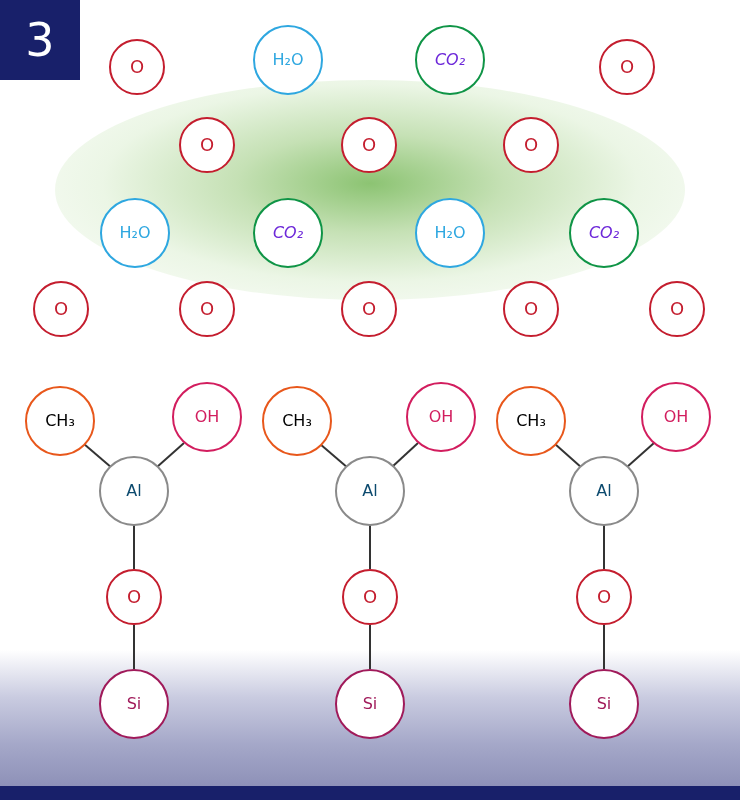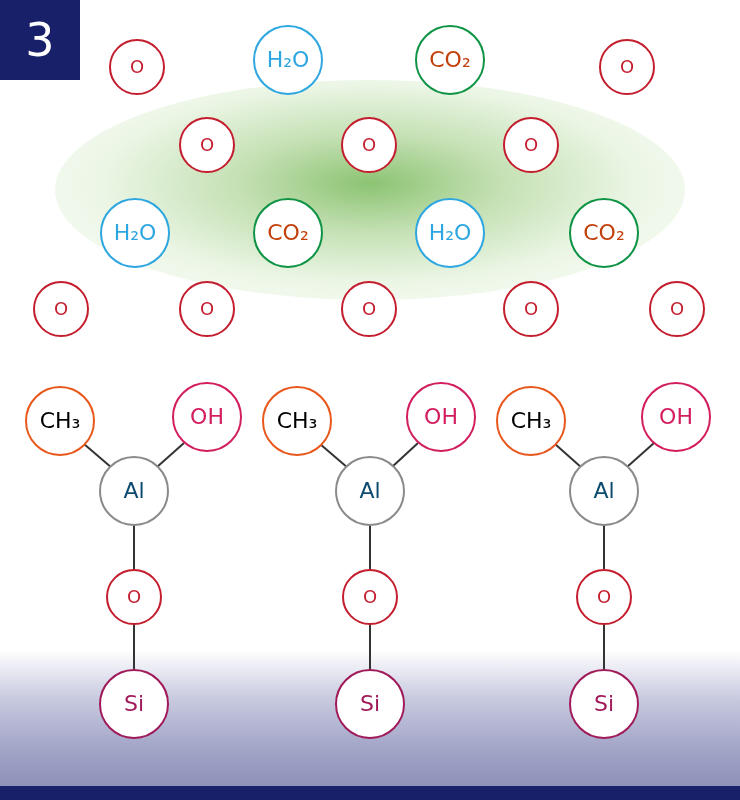--- a/index.html
+++ b/index.html
@@ -9,24 +9,24 @@
           background: radial-gradient(ellipse at 50% 47%, rgba(120,185,90,0.85) 0%, rgba(150,200,120,0.55) 30%, rgba(190,225,170,0.3) 60%, rgba(255,255,255,0) 100%); }
   .substrate { position:absolute; left:0; top:650px; width:740px; height:136px;
                background: linear-gradient(to bottom, #ffffff 0%, #c9cbe0 35%, #a4a7c8 70%, #8e91b8 100%); }
   .base-bar { position:absolute; left:0; top:786px; width:740px; height:14px; background:#18206a; }
   .step-badge { position:absolute; left:0; top:0; width:80px; height:80px; background:#18206a;
                 color:#ffffff; font-size:46px; display:flex; align-items:center; justify-content:center; }
   svg.bonds { position:absolute; left:0; top:0; width:740px; height:800px; }
   .atom { position:absolute; box-sizing:border-box; border-radius:50%; background:#ffffff;
           display:flex; align-items:center; justify-content:center; border:2px solid; }
   .sm { width:56px; height:56px; font-size:18px; }
-  .md { width:70px; height:70px; font-size:22px; }
+  .md { width:70px; height:70px; font-size:16px; }
   .o    { border-color:#c41d2e; color:#c41d2e; }
   .h2o  { border-color:#2ea7e0; color:#2ea7e0; }
-  .co2  { border-color:#0f9446; color:#c2410c; }
+  .co2  { border-color:#0f9446; color:#6d28d9;font-style:italic; }
   .ch3  { border-color:#e8571b; color:#000000; }
   .oh   { border-color:#d21d5e; color:#d21d5e; }
   .al   { border-color:#8a8a8a; color:#0c4a6e; }
   .si   { border-color:#a01a5a; color:#a01a5a;text-align:right; }
   .atom span { line-height:1; }
 </style>
 </head>
 <body>
 
 <div class="glow"></div>

